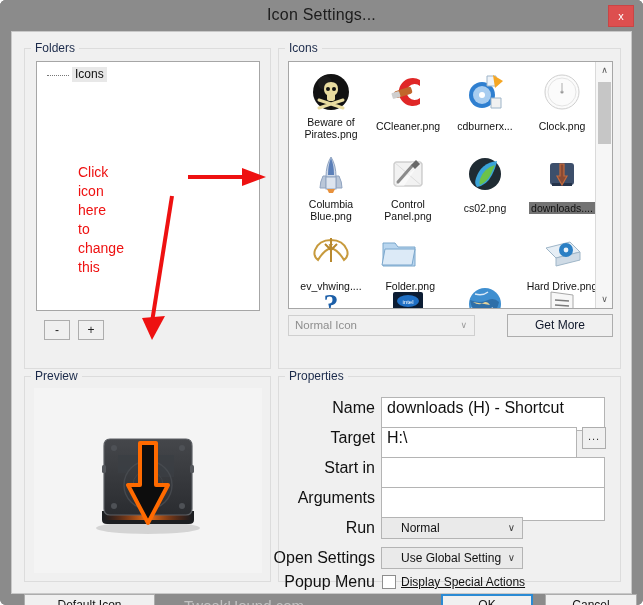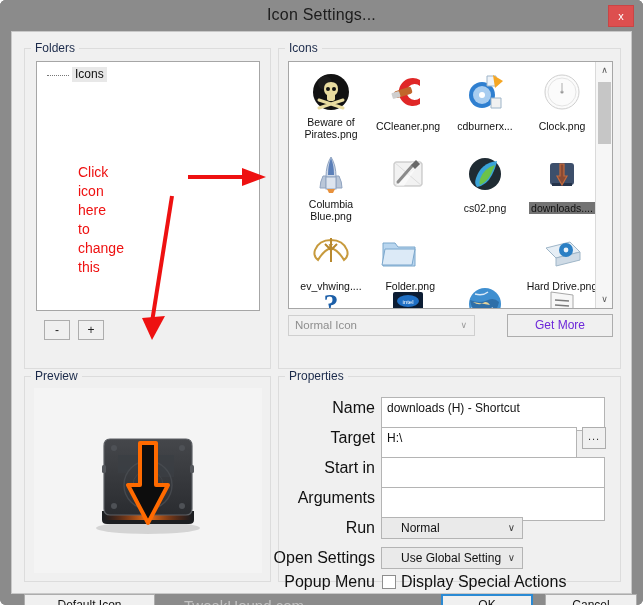--- a/index.html
+++ b/index.html
@@ -42,35 +42,35 @@
 
   
   .vscroll{position:absolute;right:0;top:0;width:17px;height:246px;background:#f6f6f6;border-left:1px solid #dadada;box-sizing:border-box;}
   .vs-arrow{position:absolute;left:0;width:17px;height:17px;text-align:center;font-size:9px;line-height:17px;color:#5a5a5a;cursor:pointer;}
   .vs-up{top:0;}
   .vs-down{bottom:0;}
   .vs-thumb{position:absolute;left:2px;top:20px;width:13px;height:62px;background:#c6c6c6;cursor:pointer;}
 
   .icon-type-select{position:absolute;left:9px;top:266px;width:187px;height:21px;background:#f0f0f0;border:1px solid #cfcfcf;box-sizing:border-box;font-size:11.5px;color:#8e8e8e;line-height:19px;padding-left:6px;}
   .sel-caret{position:absolute;right:7px;top:0;font-size:9px;color:#9a9a9a;line-height:19px;}
-  .btn-getmore{position:absolute;left:228px;top:265px;width:106px;height:23px;background:#f0f0f0;border:1px solid #adadad;font-size:12px;line-height:21px;text-align:center;color:#6d28d9;cursor:pointer;box-sizing:border-box;}
+  .btn-getmore{position:absolute;left:228px;top:265px;width:106px;height:23px;background:#f0f0f0;border:1px solid #adadad;font-size:12px;line-height:21px;text-align:center;color:#0f172a;cursor:pointer;box-sizing:border-box;}
 
   
   .preview-box{position:absolute;left:9px;top:11px;width:228px;height:185px;background:#f4f4f4;box-sizing:border-box;}
   .preview-art{position:absolute;left:50%;top:50%;transform:translate(-50%,-50%);width:116px;height:112px;}
 
   
   .prop-row{position:absolute;left:0;height:22px;}
   .prop-label{position:absolute;right:0;top:0;font-size:16px;color:#111;line-height:22px;white-space:nowrap;text-align:center;}
-  .prop-input{position:absolute;height:34px;background:#fff;border:1px solid #b4b4b4;box-sizing:border-box;font-size:12px;line-height:20px;color:#111;padding-left:5px;overflow:hidden;white-space:nowrap;}
+  .prop-input{position:absolute;height:34px;background:#fff;border:1px solid #b4b4b4;box-sizing:border-box;font-size:16px;line-height:20px;color:#111;padding-left:5px;overflow:hidden;white-space:nowrap;}
   .prop-select{position:absolute;height:22px;background:#eaeaea;border:1px solid #b4b4b4;box-sizing:border-box;font-size:12px;line-height:20px;color:#111;padding-left:19px;cursor:pointer;}
   .prop-select .sel-caret{color:#444;line-height:20px;font-size:10px;}
   .browse-btn{position:absolute;width:24px;height:22px;background:#f0f0f0;border:1px solid #adadad;box-sizing:border-box;font-size:11px;line-height:16px;text-align:center;color:#333;cursor:pointer;letter-spacing:1px;}
   .chk{position:absolute;width:14px;height:14px;background:#fff;border:1px solid #8d8d8d;box-sizing:border-box;cursor:pointer;}
-  .chk-lab{position:absolute;font-size:16px;color:#111;line-height:14px;}
+  .chk-lab{position:absolute;font-size:12px;color:#111;line-height:14px;text-decoration:underline;}
 
   
   .btn{position:absolute;background:#f0f0f0;border:1px solid #adadad;font-size:12px;text-align:center;color:#111;cursor:pointer;box-sizing:border-box;}
   .btn-default-icon{left:12px;top:562px;width:131px;height:23px;line-height:21px;}
   .btn-ok{left:429px;top:562px;width:92px;height:23px;line-height:19px;border:2px solid #2a8ad4;}
   .btn-cancel{left:533px;top:562px;width:92px;height:23px;line-height:21px;}
   .watermark{position:absolute;left:172px;top:565px;font-size:15px;color:#c3c3c3;}
 
   
   .anno{position:absolute;pointer-events:none;}
@@ -157,20 +157,21 @@
                 <div><span class="icon-cap">Columbia Blue.png</span></div>
               </div>
               <div class="icon-cell" style="left: 81px; top: 90px;">
                 <div class="icon-art"><svg viewBox="0 0 44 44" width="44" height="44">
                     <rect x="8" y="10" width="28" height="24" rx="2" fill="#f2f2f2" stroke="#b9b9b9"></rect>
                     <path d="M8 10 L36 34 M36 10 L8 34" stroke="#dcdcdc"></path>
                     <path d="M26 10 l8 0 l-16 24 l-8 0z" fill="#ffffff" opacity=".5"></path>
                     <path d="M12 30 L26 14" stroke="#8a8a8a" stroke-width="3" stroke-linecap="round"></path>
                     <path d="M25 13 l5-5 l4 4 l-5 5z" fill="#6a6a6a"></path>
                   </svg></div>
+                <div><span class="icon-cap">Control Panel.png</span></div>
               </div>
               <div class="icon-cell" style="left: 158px; top: 90px;">
                 <div class="icon-art"><svg viewBox="0 0 44 44" width="44" height="44">
                     <circle cx="22" cy="22" r="16" fill="#1f2b33"></circle>
                     <path d="M34 9 q-16 2-21 17 q-2 6 1 9 q10-2 15-12 q4-8 5-14z" fill="#3aa3d8"></path>
                     <path d="M32 13 q-11 3-15 14 q-1 4 0 6 q7-3 11-11z" fill="#6cc24a"></path>
                   </svg></div>
                 <div><span class="icon-cap">cs02.png</span></div>
               </div>
               <div class="icon-cell" style="left: 235px; top: 90px;">

